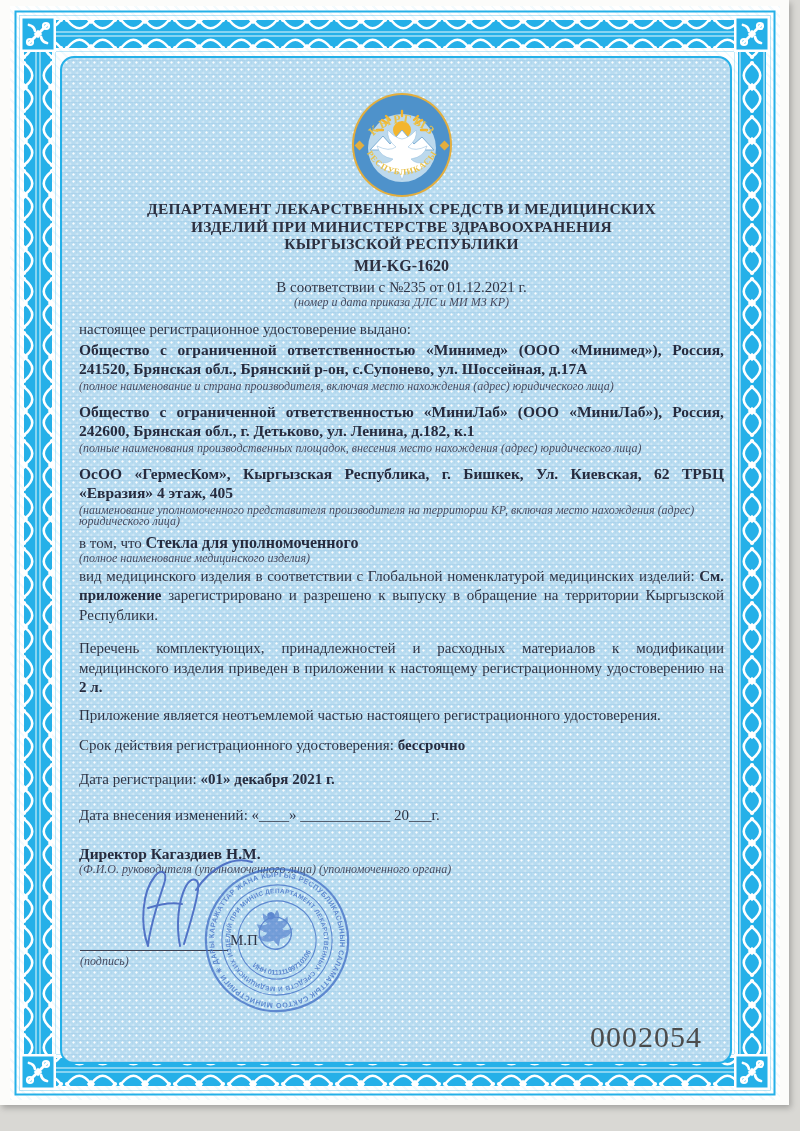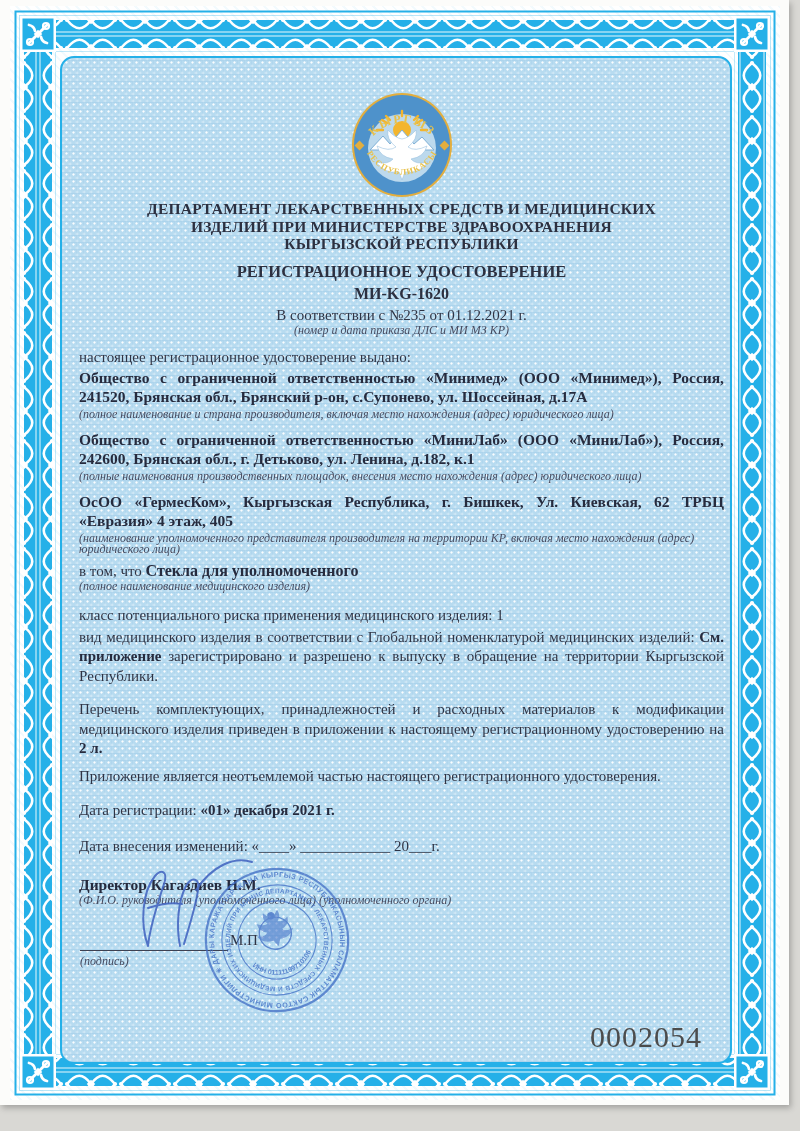--- a/index.html
+++ b/index.html
@@ -166,21 +166,20 @@
           <text font-family="Liberation Serif, serif" font-size="8.5" font-weight="bold" fill="#e8c14a" letter-spacing="1">
             <textPath href="#arcBot" startOffset="50%" text-anchor="middle">РЕСПУБЛИКАСЫ</textPath>
           </text>
           <g fill="#e2ae3f">
             <rect x="6" y="50" width="7" height="7" transform="rotate(45 9.5 53.5)"></rect>
             <rect x="91" y="50" width="7" height="7" transform="rotate(45 94.5 53.5)"></rect>
           </g>
         </svg>
 
         <div class="title">ДЕПАРТАМЕНТ ЛЕКАРСТВЕННЫХ СРЕДСТВ И МЕДИЦИНСКИХ ИЗДЕЛИЙ ПРИ МИНИСТЕРСТВЕ ЗДРАВООХРАНЕНИЯ КЫРГЫЗСКОЙ РЕСПУБЛИКИ</div>
-        <div class="doctype">РЕГИСТРАЦИОННОЕ УДОСТОВЕРЕНИЕ</div>
         <div class="docnum">МИ-KG-1620</div>
         <div class="accord">В соответствии с №235 от 01.12.2021 г.</div>
         <div class="cap cap-c">(номер и дата приказа ДЛС и МИ МЗ КР)</div>
 
         <div class="line issued">настоящее регистрационное удостоверение выдано:</div>
 
         <div class="boldp mt1">Общество с ограниченной ответственностью «Минимед» (ООО «Минимед»), Россия, 241520, Брянская обл., Брянский р-он, с.Супонево, ул. Шоссейная, д.17А</div>
         <div class="cap mt2">(полное наименование и страна производителя, включая место нахождения (адрес) юридического лица)</div>
 
         <div class="boldp mt10">Общество с ограниченной ответственностью «МиниЛаб» (ООО «МиниЛаб»), Россия, 242600, Брянская обл., г. Детьково, ул. Ленина, д.182, к.1</div>
@@ -188,35 +187,38 @@
 
         <div class="boldp mt10">ОсОО «ГермесКом», Кыргызская Республика, г. Бишкек, Ул. Киевская, 62 ТРБЦ «Евразия» 4 этаж, 405</div>
         <div class="cap mt2">(наименование уполномоченного представителя производителя на территории КР, включая место нахождения (адрес) юридического лица)</div>
 
         <div class="line mt6">
           <span>в том, что</span>
           <span class="devname">Стекла для уполномоченного</span>
         </div>
         <div class="cap">(полное наименование медицинского изделия)</div>
 
-        <div class="line mt14">класс потенциального риска применения медицинского изделия: 1</div>
 
         <div class="jp mt3">
           <span>вид медицинского изделия в соответствии с Глобальной номенклатурой медицинских изделий:</span>
           <b>См. приложение</b>
           <span>зарегистрировано и разрешено к выпуску в обращение на территории Кыргызской Республики.</span>
         </div>
 
         <div class="jp mt14">
           <span>Перечень комплектующих, принадлежностей и расходных материалов к модификации медицинского изделия приведен в приложении к настоящему регистрационному удостоверению на</span>
           <b>2 л.</b>
         </div>
 
         <div class="line mt8">Приложение является неотъемлемой частью настоящего регистрационного удостоверения.</div>
 
+        <div class="line mt11">
+          <span>Срок действия регистрационного удостоверения:</span>
+          <b>бессрочно</b>
+        </div>
 
         <div class="line mt15">
           <span>Дата регистрации:</span>
           <b>«01» декабря 2021 г.</b>
         </div>
 
         <div class="line mt17">Дата внесения изменений: «____» ____________ 20___г.</div>
 
         <div class="boldp mt13" style="text-align:left;margin-top:19px;">Директор Кагаздиев Н.М.</div>
         <div class="cap mt1">(Ф.И.О. руководителя (уполномоченного лица) (уполномоченного органа)</div>

